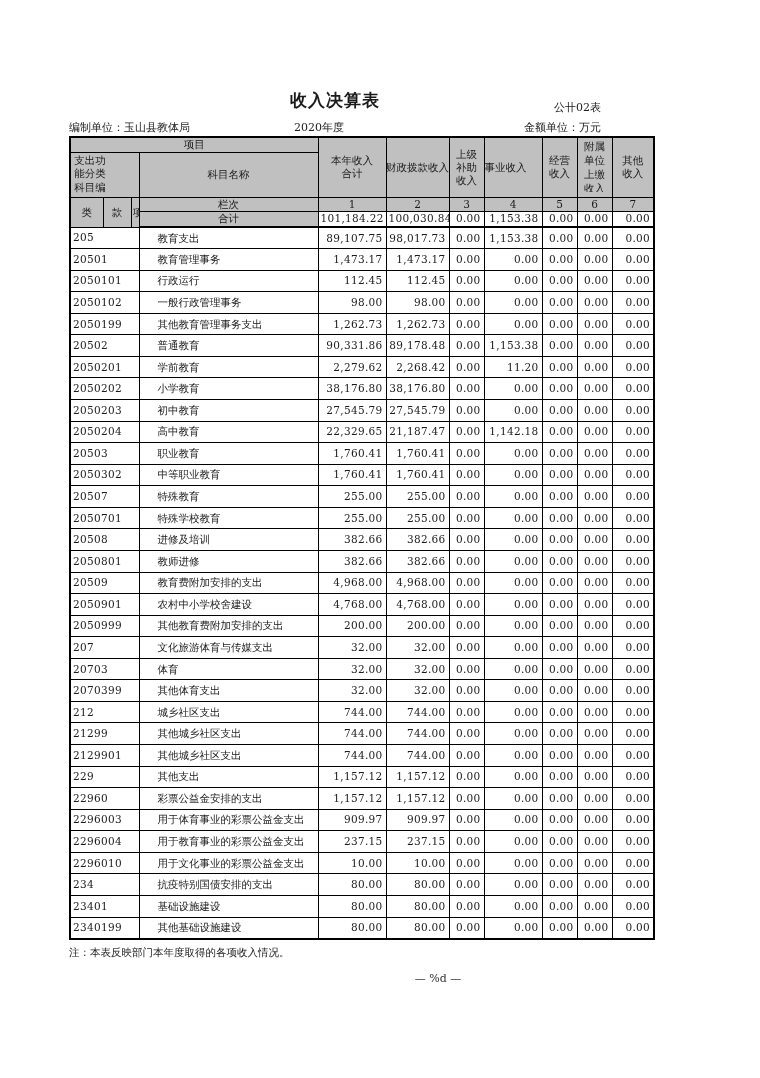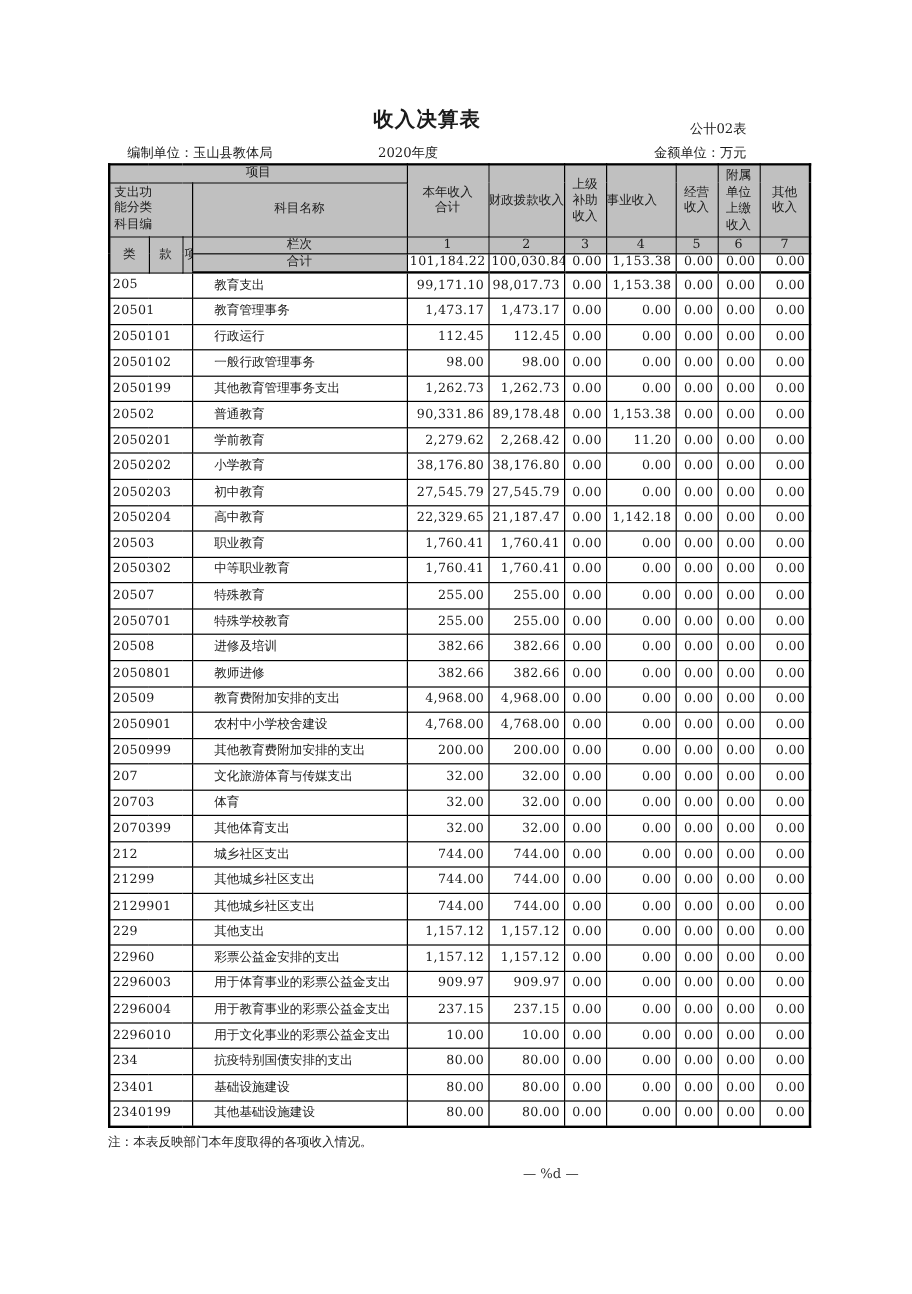--- a/index.html
+++ b/index.html
@@ -1,32 +1,32 @@
 <!DOCTYPE html>
 <html><head>
 <meta charset="utf-8">
 <style>
   html,body{margin:0;padding:0;}
   body{
     width:760px;height:1078px;background:#ffffff;overflow:hidden;
     font-family:"DejaVu Serif","Liberation Serif",serif;
     color:#1b1b1b;
   }
-  .doc{position:relative;width:532px;margin:0 0 0 90px;}
+  .doc{position:relative;width:532px;margin:0 0 0 69px;}
   .title{
     margin:0;padding-top:88px;text-align:center;
     font-size:17px;font-weight:bold;letter-spacing:1px;line-height:24px;
   }
   .form-code{
     position:absolute;right:0;top:100px;font-size:11px;
   }
   .meta-row{
     position:relative;margin-top:8px;height:15px;font-size:11px;line-height:15px;
   }
-  .meta-left{position:absolute;left:16px;top:0;}
+  .meta-left{position:absolute;left:0;top:0;}
   .meta-center{position:absolute;left:47%;top:0;transform:translateX(-50%);}
   .meta-right{position:absolute;right:0;top:0;}
 
   table{
     margin-top:1px;width:584px;table-layout:fixed;border-collapse:collapse;
     font-size:10.5px;
   }
   td{
     border:1px solid #000;padding:0 2px;overflow:hidden;
     vertical-align:middle;line-height:13px;
@@ -150,21 +150,21 @@
         <td class="num">1,153.38</td>
         <td class="num">0.00</td>
         <td class="num">0.00</td>
         <td class="num">0.00</td>
       </tr>
     </thead>
     <tbody>
         <tr>
           <td class="code" colspan="3">205</td>
           <td class="name">教育支出</td>
-          <td class="num">99,171.10</td>
+          <td class="num">89,107.75</td>
           <td class="num">98,017.73</td>
           <td class="num">0.00</td>
           <td class="num">1,153.38</td>
           <td class="num">0.00</td>
           <td class="num">0.00</td>
           <td class="num">0.00</td>
         </tr>
         <tr>
           <td class="code" colspan="3">20501</td>
           <td class="name">教育管理事务</td>

